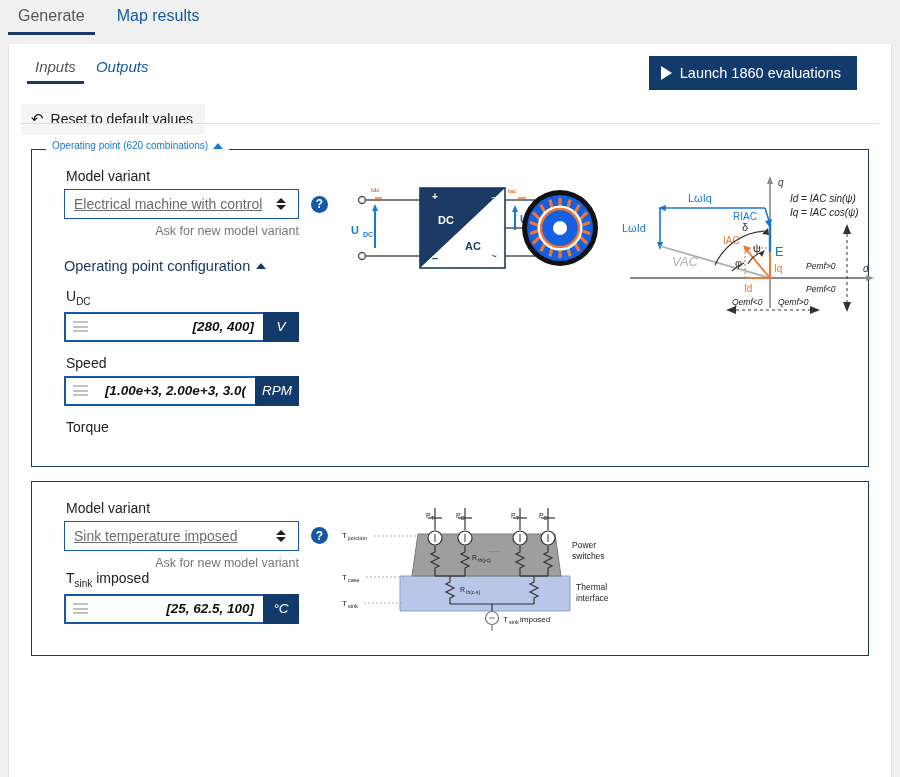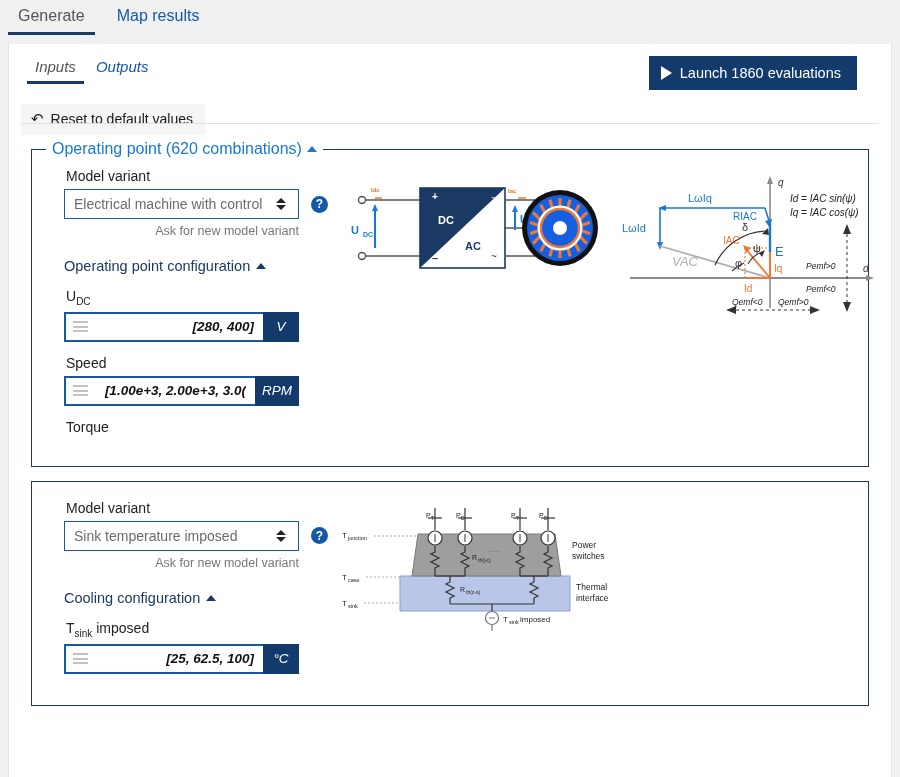--- a/index.html
+++ b/index.html
@@ -118,21 +118,21 @@
     border: 1px solid #1b3a63;
     padding: 0 0 18px 0;
     position: relative;
   }
   .section-legend {
     position: absolute;
     top: -10px;
     left: 14px;
     background: #ffffff;
     padding: 0 6px;
-    font-size: 16px;
+    font-size: 10px;
     color: #1878d2;
     cursor: pointer;
     display: flex;
     align-items: center;
     gap: 5px;
     white-space: nowrap;
   }
   .caret-up {
     width: 0; height: 0;
     border-left: 5px solid transparent;
@@ -161,20 +161,21 @@
     height: 30px;
     border: 1px solid #1559a5;
     background: #fff;
     display: flex;
     align-items: center;
     padding: 0 8px 0 9px;
     font-size: 14px;
     color: #6b6b6b;
     cursor: pointer;
     justify-content: space-between;
+    text-decoration: underline;
   }
   .spin { display: flex; flex-direction: column; gap: 2px; align-items: center; padding-right:4px;}
   .spin i {
     width: 0; height: 0; display: block;
     border-left: 5px solid transparent;
     border-right: 5px solid transparent;
   }
   .spin i.up { border-bottom: 5px solid #222; }
   .spin i.dn { border-top: 5px solid #222; }
 
@@ -490,24 +491,20 @@
             <span>Sink temperature imposed</span>
             <span class="spin">
               <i class="up"></i>
                 <i class="dn"></i>
             </span>
           </div>
           <div class="help-icon">?</div>
         </div>
         <div class="ask-link">Ask for new model variant</div>
 
-        <div class="sub-toggle">
-          <span>Cooling configuration</span>
-          <span class="caret-up-dark"></span>
-        </div>
 
         <div class="val-group">
           <div class="field-label">
             <span>T</span><sub>sink</sub><span> imposed</span>
           </div>
           <div class="val-row">
             <div class="val-input">
               <span class="burger">
                   <span></span>
                   <span></span>

